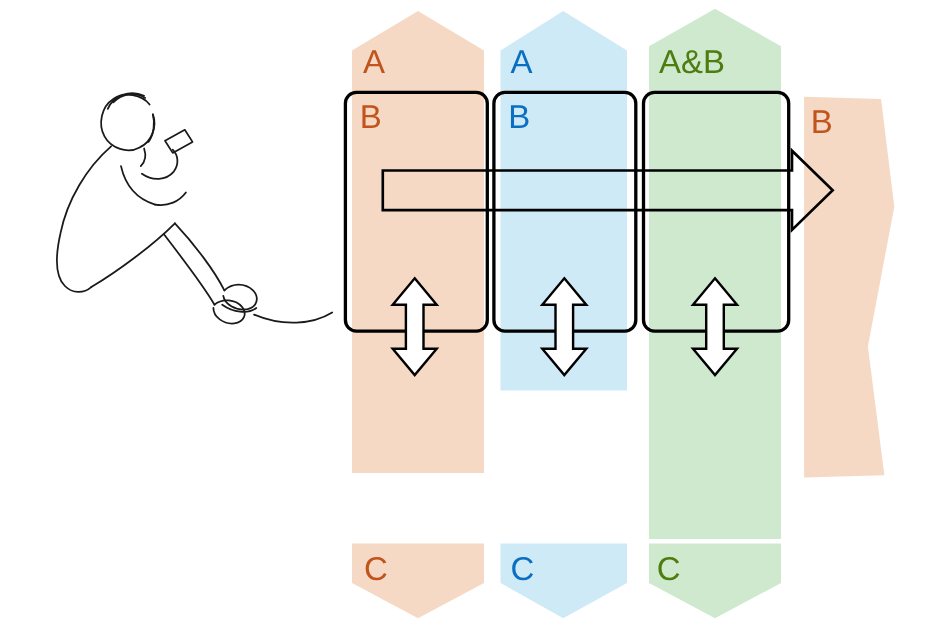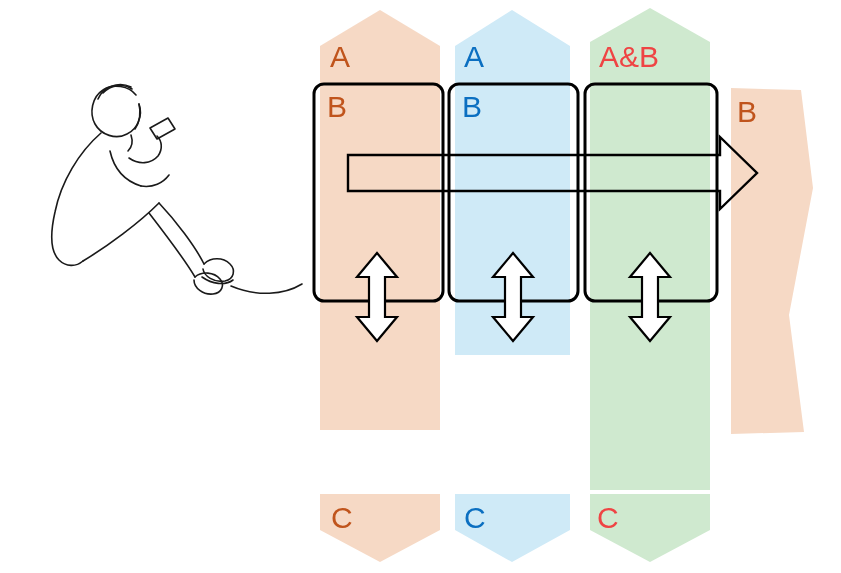--- a/index.html
+++ b/index.html
@@ -14,21 +14,21 @@
   .lbl{
     position:absolute;
     font-size:30px;
     line-height:1;
     font-weight:400;
     letter-spacing:0px;
     user-select:none;
   }
   .c-orange{color:#c0541c;}
   .c-blue{color:#0b6fc1;}
-  .c-green{color:#ef4444;}
+  .c-green{color:#4d7c0f;}
   .band{stroke:none;}
   .box-outline{fill:none;stroke:#000;stroke-width:3;}
   .h-arrow{fill:none;stroke:#000;stroke-width:2.4;stroke-linejoin:miter;}
   .v-arrow{stroke:#000;stroke-width:2.2;stroke-linejoin:miter;}
   .sketch path{fill:none;stroke:#1a1a1a;stroke-width:1.6;stroke-linecap:round;stroke-linejoin:round;}
 </style>
 </head>
 <body>
 
 <div class="canvas">

